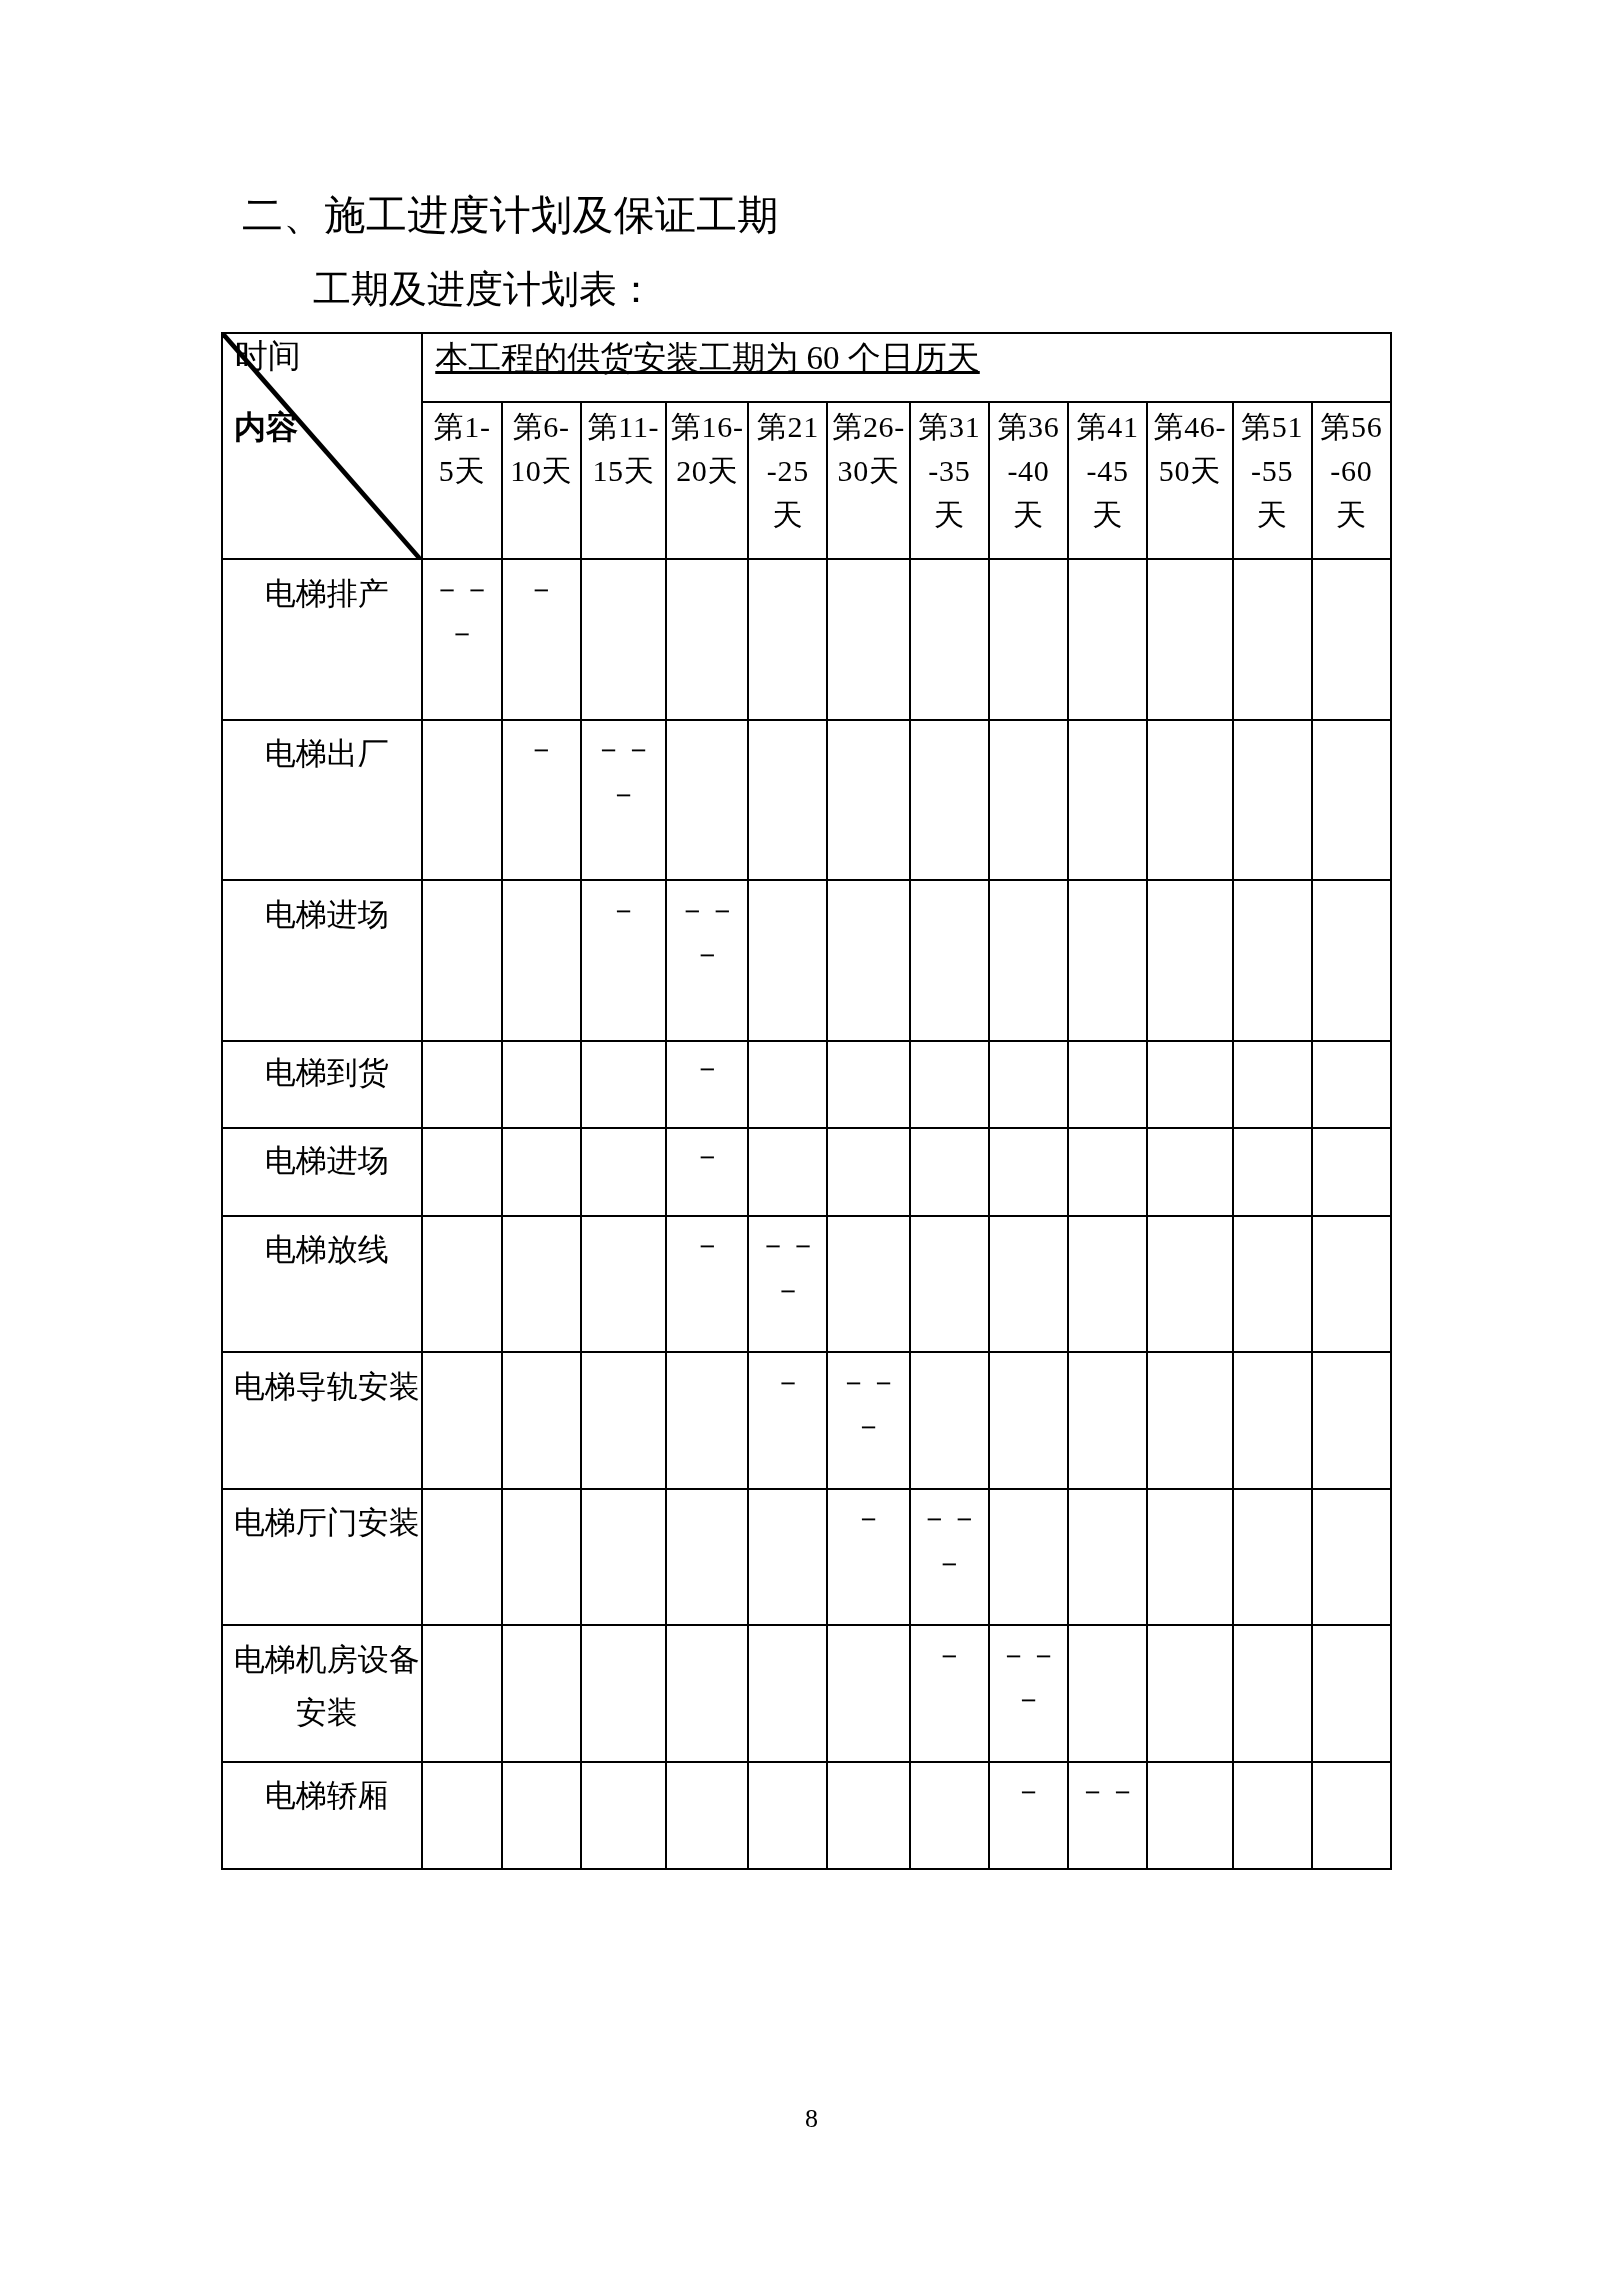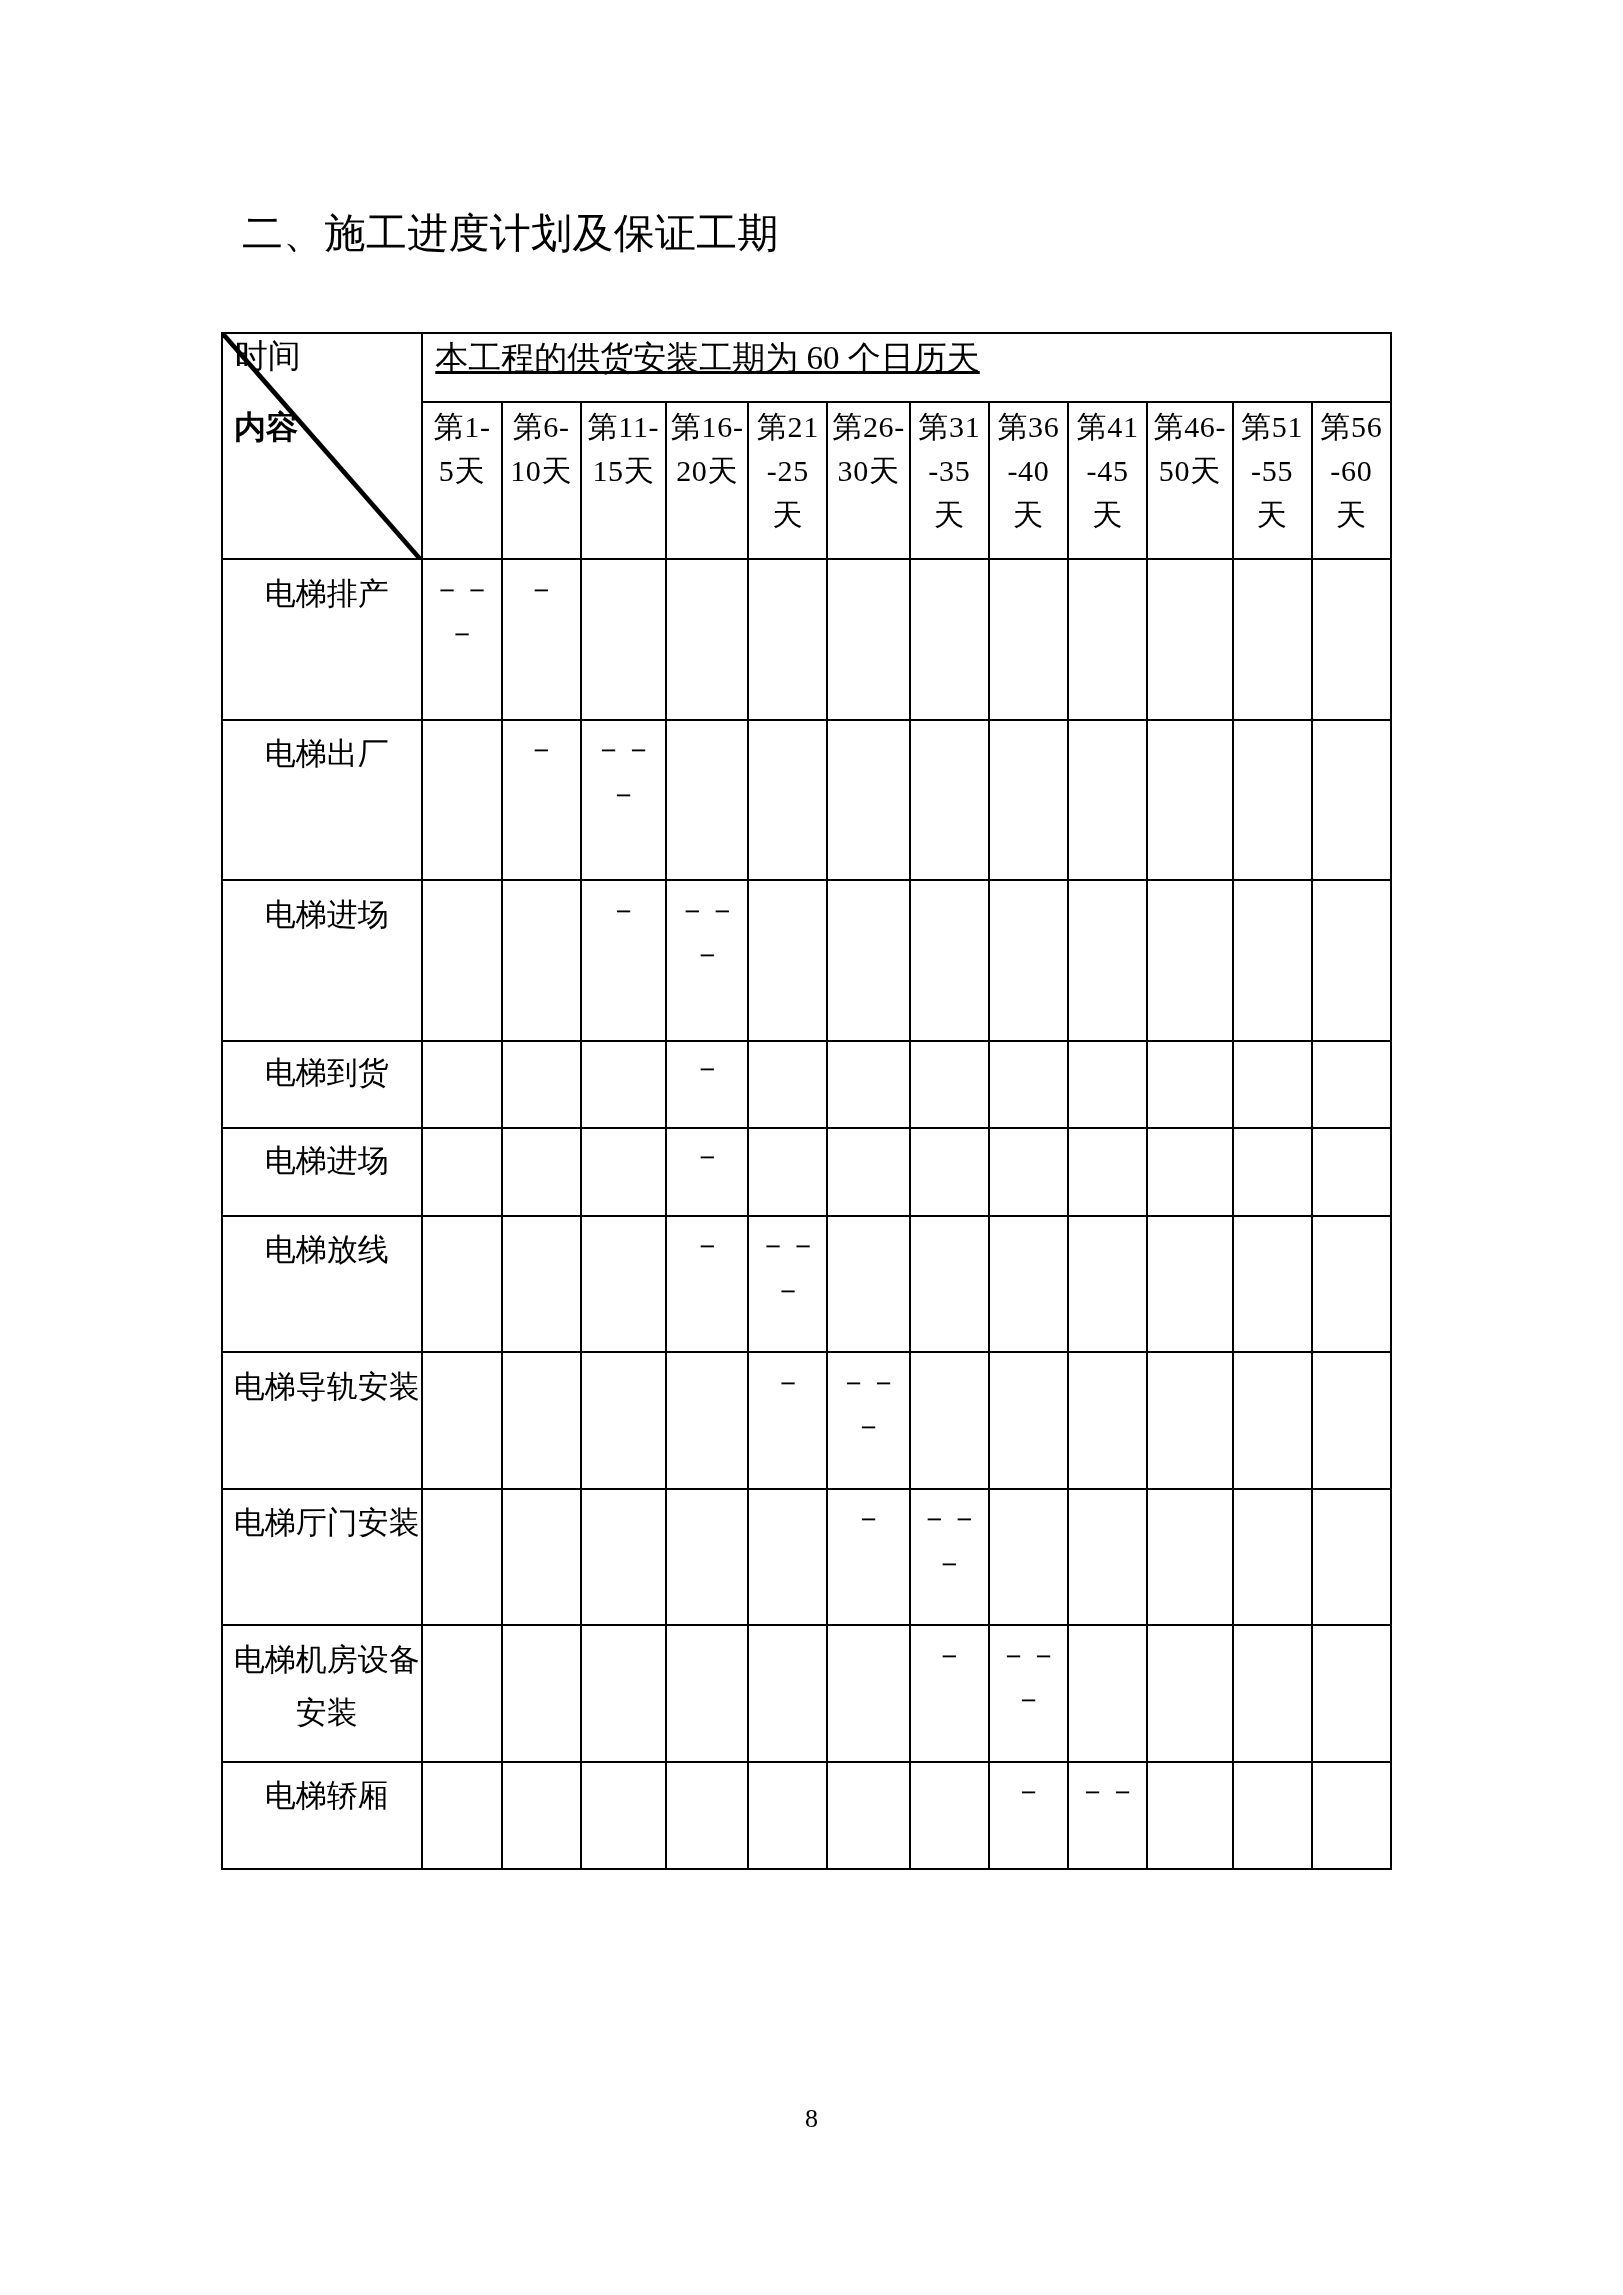--- a/index.html
+++ b/index.html
@@ -19,21 +19,21 @@
   .page {
     position: absolute;
     inset: 0;
     background: #ffffff;
   }
 
   
   .heading-1 {
     position: absolute;
     left: 242px;
-    top: 208px;
+    top: 190px;
     font-size: 41px;
     line-height: 1.25;
     letter-spacing: 0.3px;
     white-space: nowrap;
   }
   .heading-2 {
     position: absolute;
     left: 313px;
     top: 266px;
     font-size: 38px;
@@ -150,20 +150,21 @@
     text-align: center;
     font-size: 26px;
   }
 </style>
 </head>
 <body>
 
 <div class="page">
 
   <div class="heading-1">二、施工进度计划及保证工期</div>
+  <div class="heading-2">工期及进度计划表：</div>
 
   <div class="sched-table-wrap">
     <table class="sched">
       <colgroup>
         <col style="width:195px">
         <col style="width:77px">
           <col style="width:77px">
           <col style="width:83px">
         <col style="width:80px">
           <col style="width:77px">

